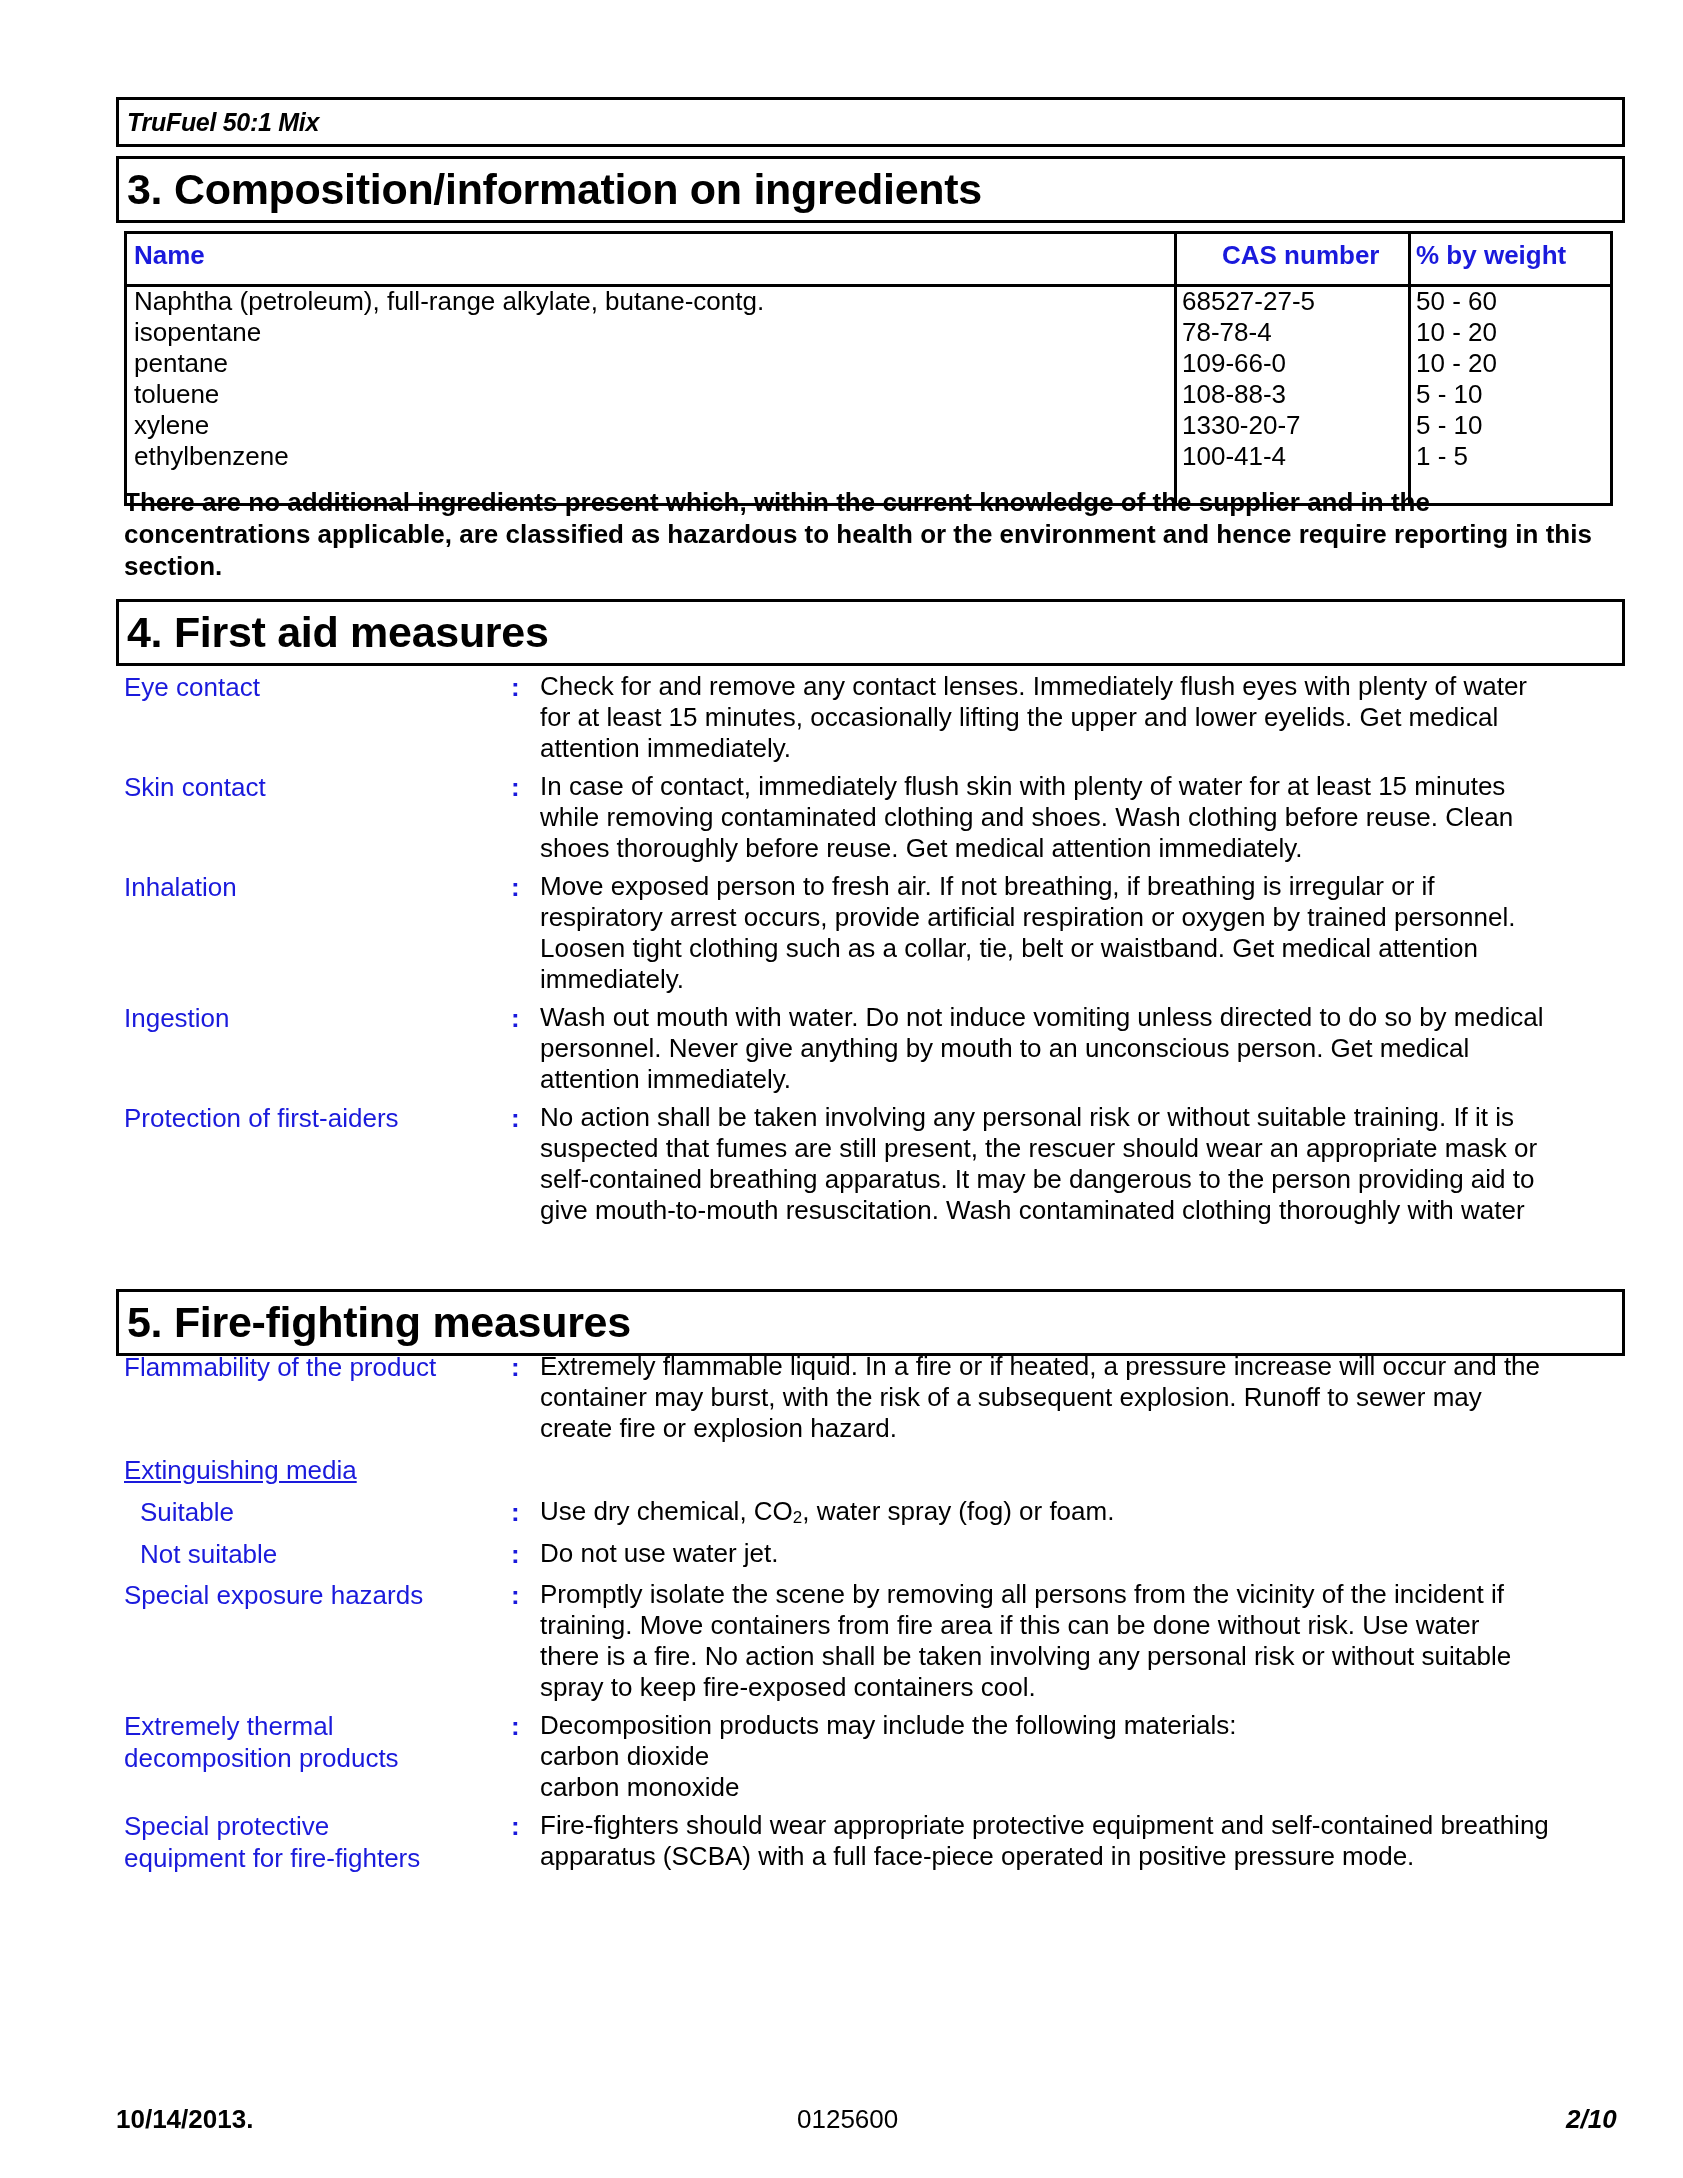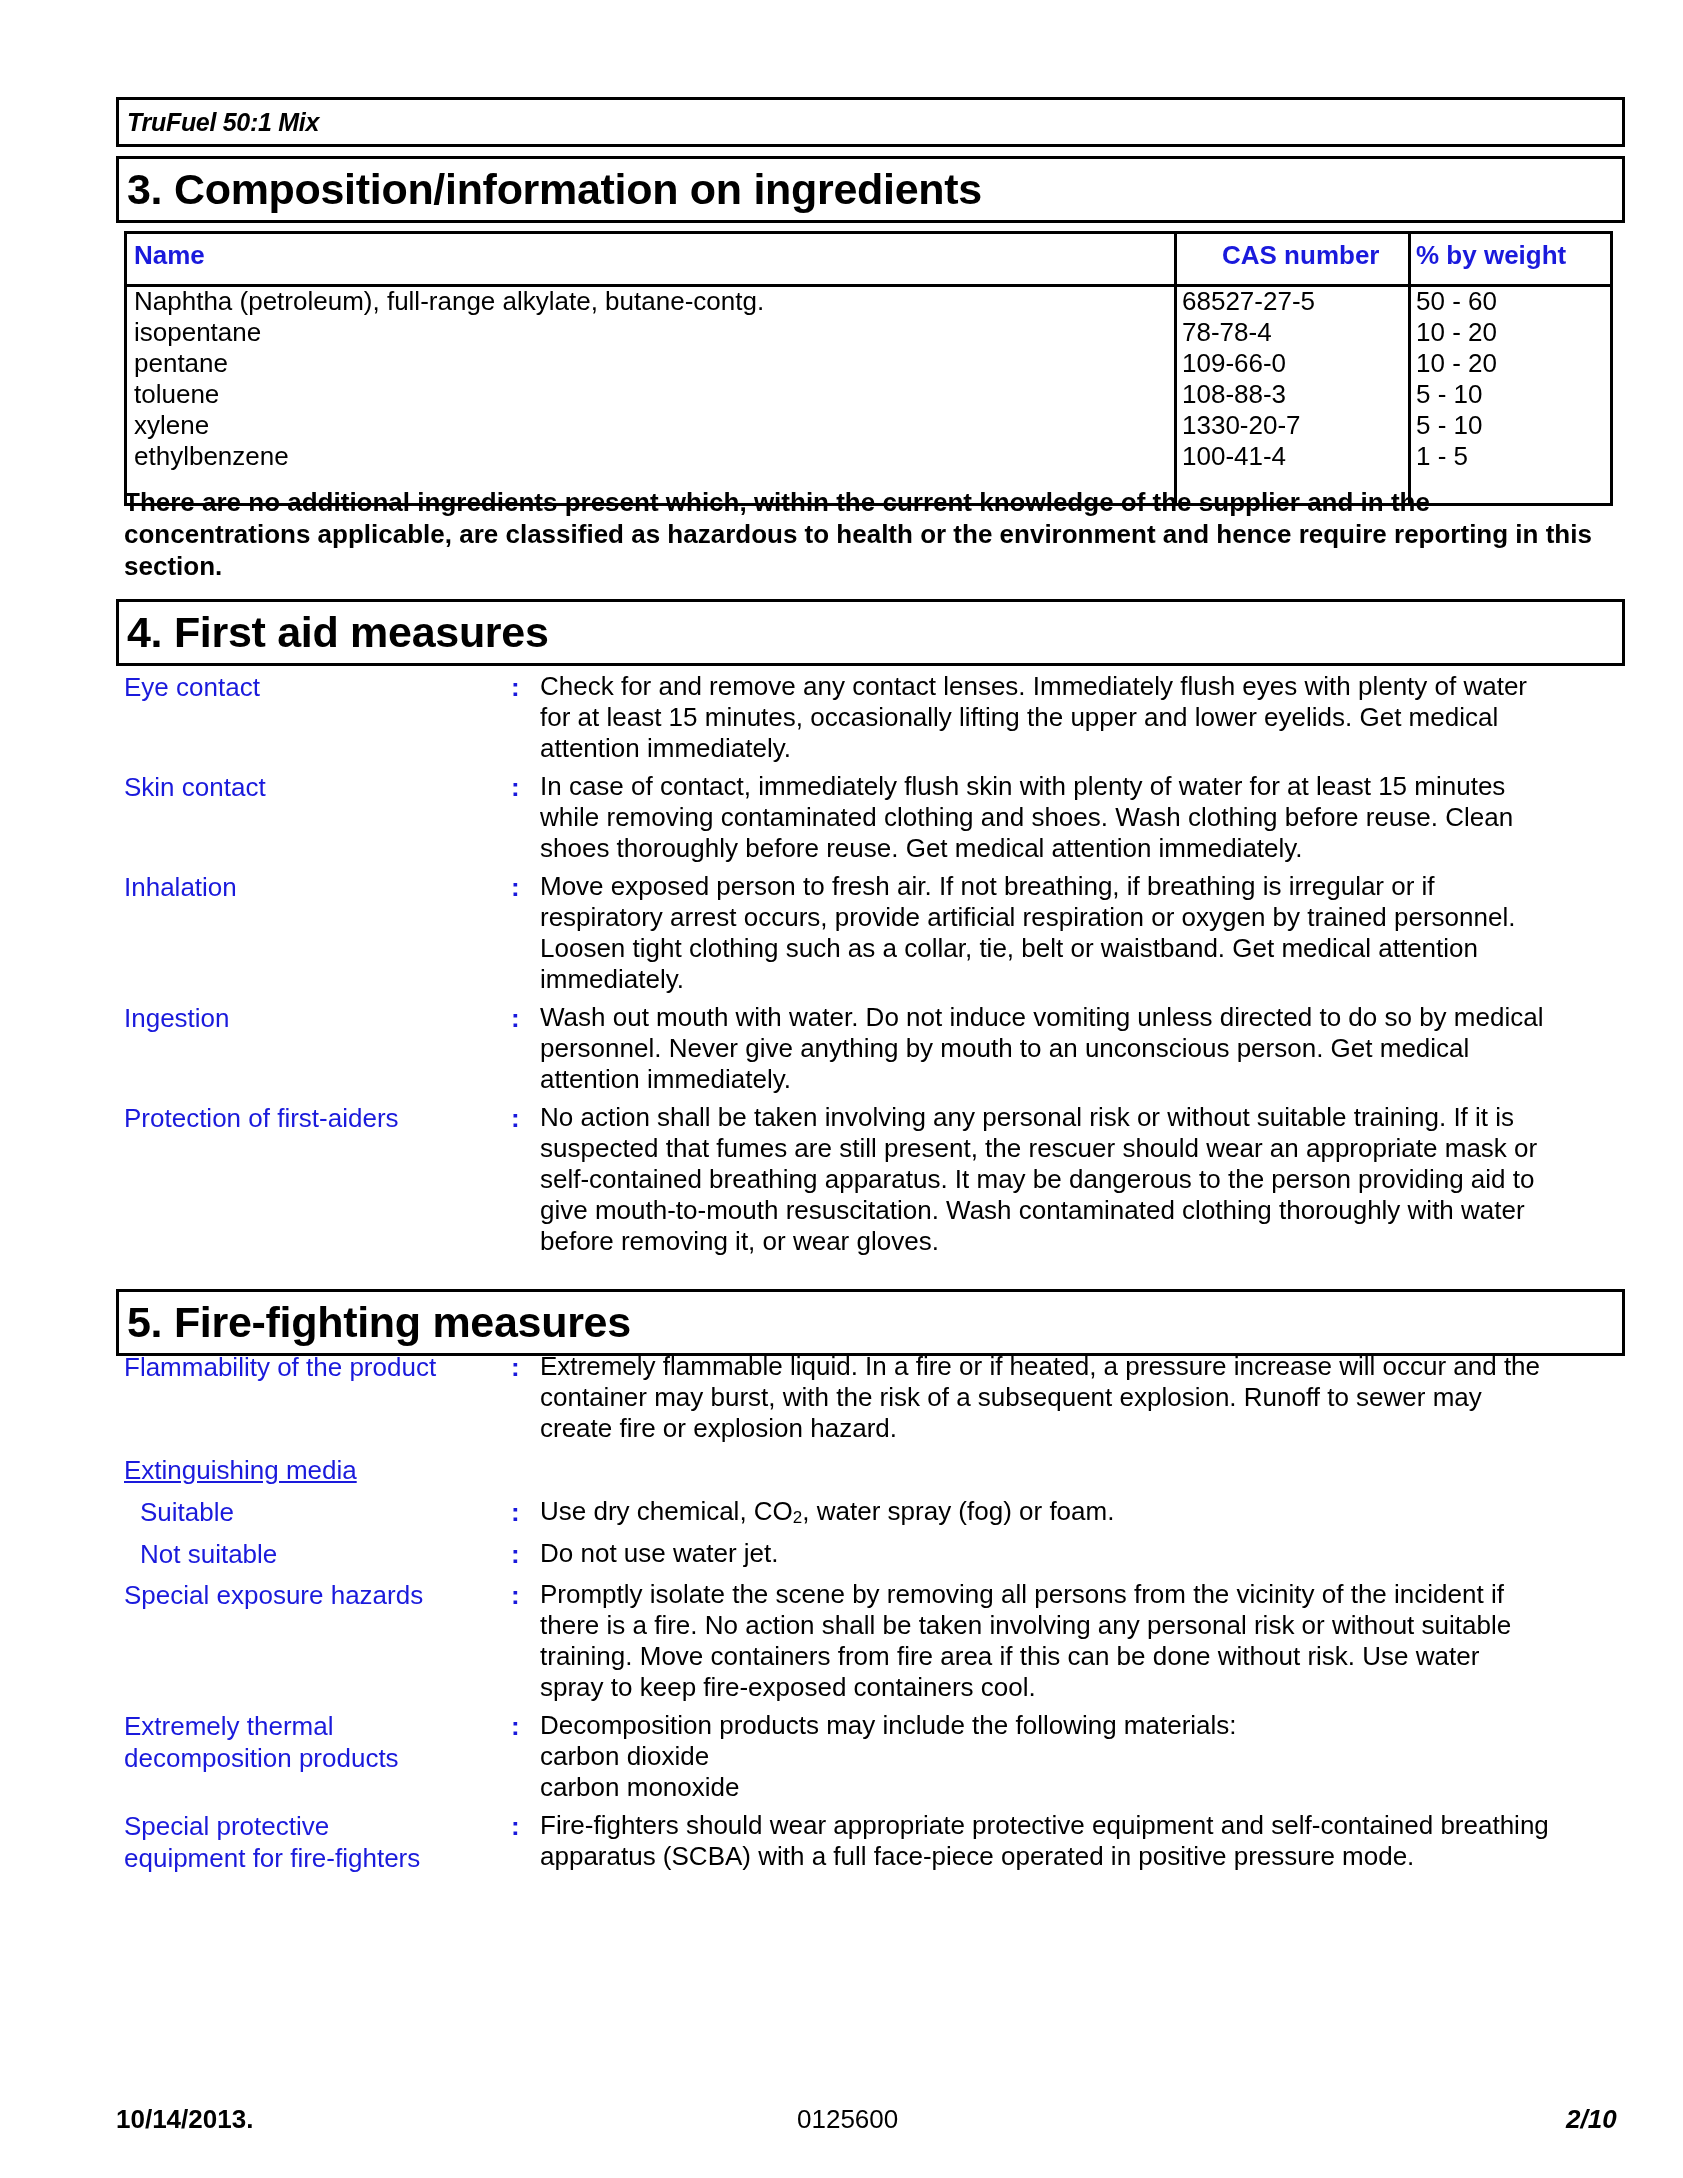--- a/index.html
+++ b/index.html
@@ -154,21 +154,20 @@
   </div>
 
   <div class="kv" style="top:1102px;">
     <span class="kv-label">Protection of first-aiders</span>
     <span class="kv-colon">:</span>
     <div class="kv-value">
       <span class="line">No action shall be taken involving any personal risk or without suitable training.  If it is</span>
       <span class="line">suspected that fumes are still present, the rescuer should wear an appropriate mask or</span>
       <span class="line">self-contained breathing apparatus.  It may be dangerous to the person providing aid to</span>
       <span class="line">give mouth-to-mouth resuscitation.  Wash contaminated clothing thoroughly with water</span>
-      <span class="line">before removing it, or wear gloves.</span>
     </div>
   </div>
 
   <div class="section-box" style="top:1289px;">
     <span class="section-title">5. Fire-fighting measures</span>
   </div>
 
   <div class="kv" style="top:1351px;">
     <span class="kv-label">Flammability of the product</span>
     <span class="kv-colon">:</span>
@@ -197,22 +196,22 @@
     <div class="kv-value">
       <span class="line">Do not use water jet.</span>
     </div>
   </div>
 
   <div class="kv" style="top:1579px;">
     <span class="kv-label">Special exposure hazards</span>
     <span class="kv-colon">:</span>
     <div class="kv-value">
       <span class="line">Promptly isolate the scene by removing all persons from the vicinity of the incident if</span>
+      <span class="line">training.  Move containers from fire area if this can be done without risk.  Use water</span>
       <span class="line">there is a fire.  No action shall be taken involving any personal risk or without suitable</span>
-      <span class="line">training.  Move containers from fire area if this can be done without risk.  Use water</span>
       <span class="line">spray to keep fire-exposed containers cool.</span>
     </div>
   </div>
 
   <div class="kv" style="top:1710px;">
     <span class="kv-label">
       <span style="display:block">Extremely thermal</span>
       <span style="display:block">decomposition products</span>
     </span>
     <span class="kv-colon">:</span>

